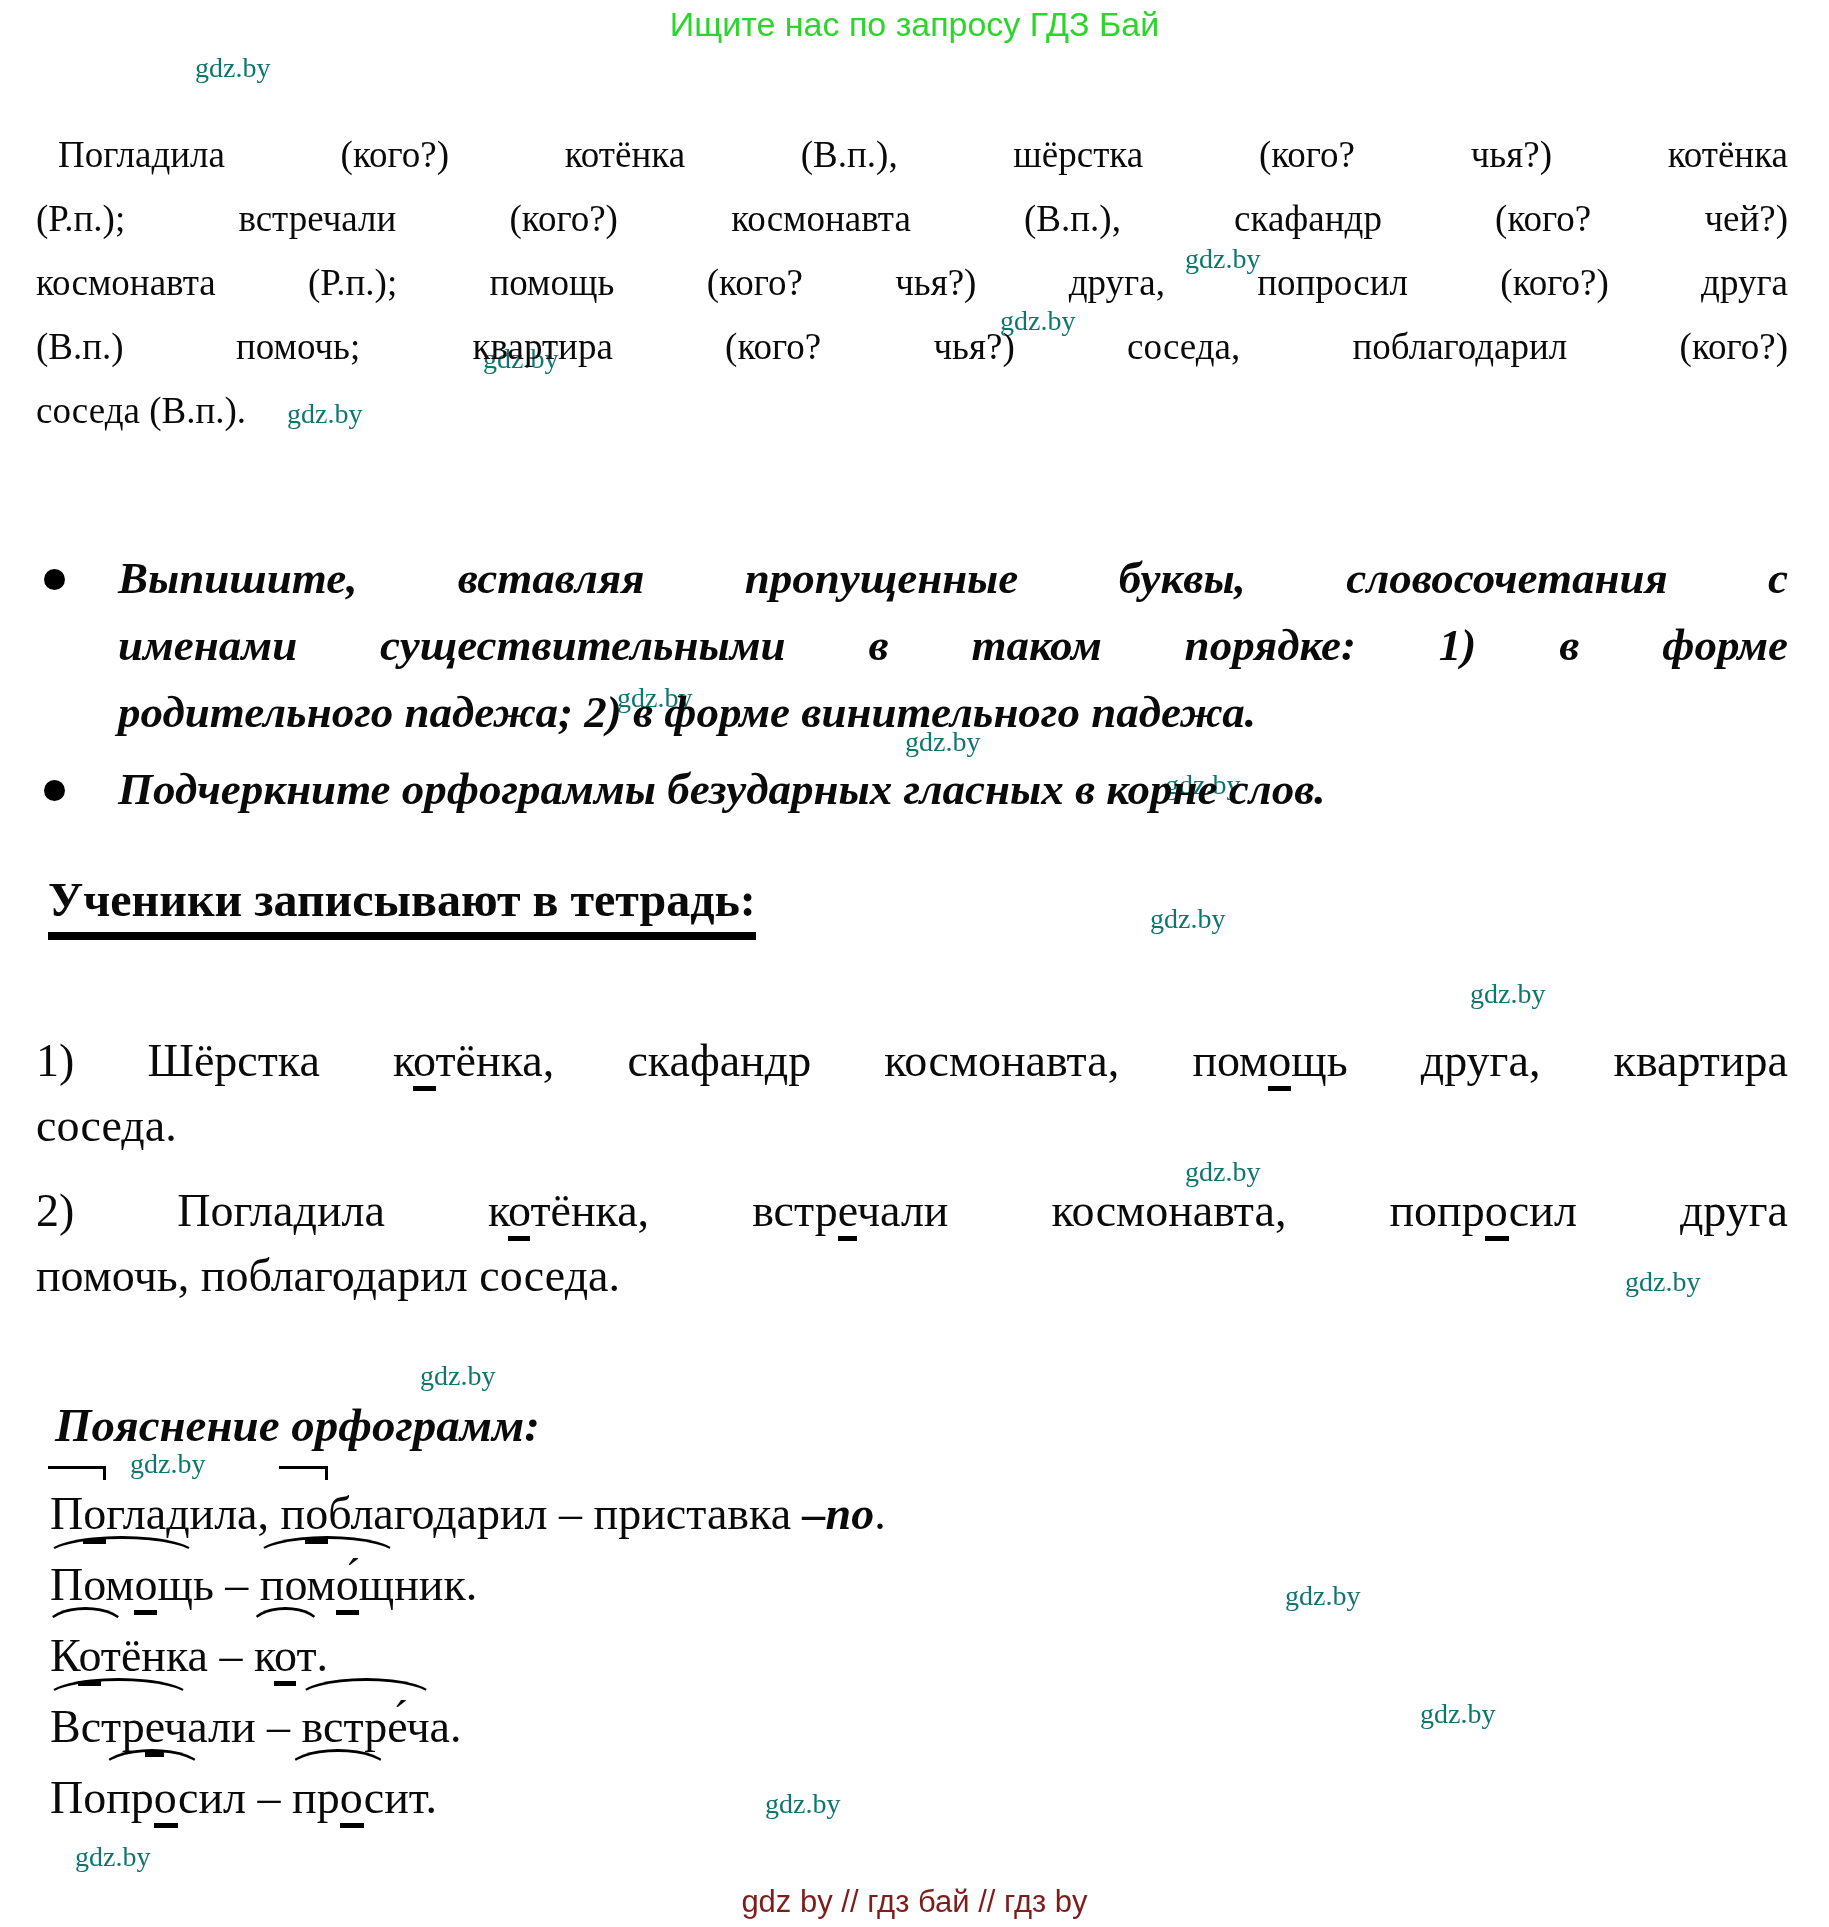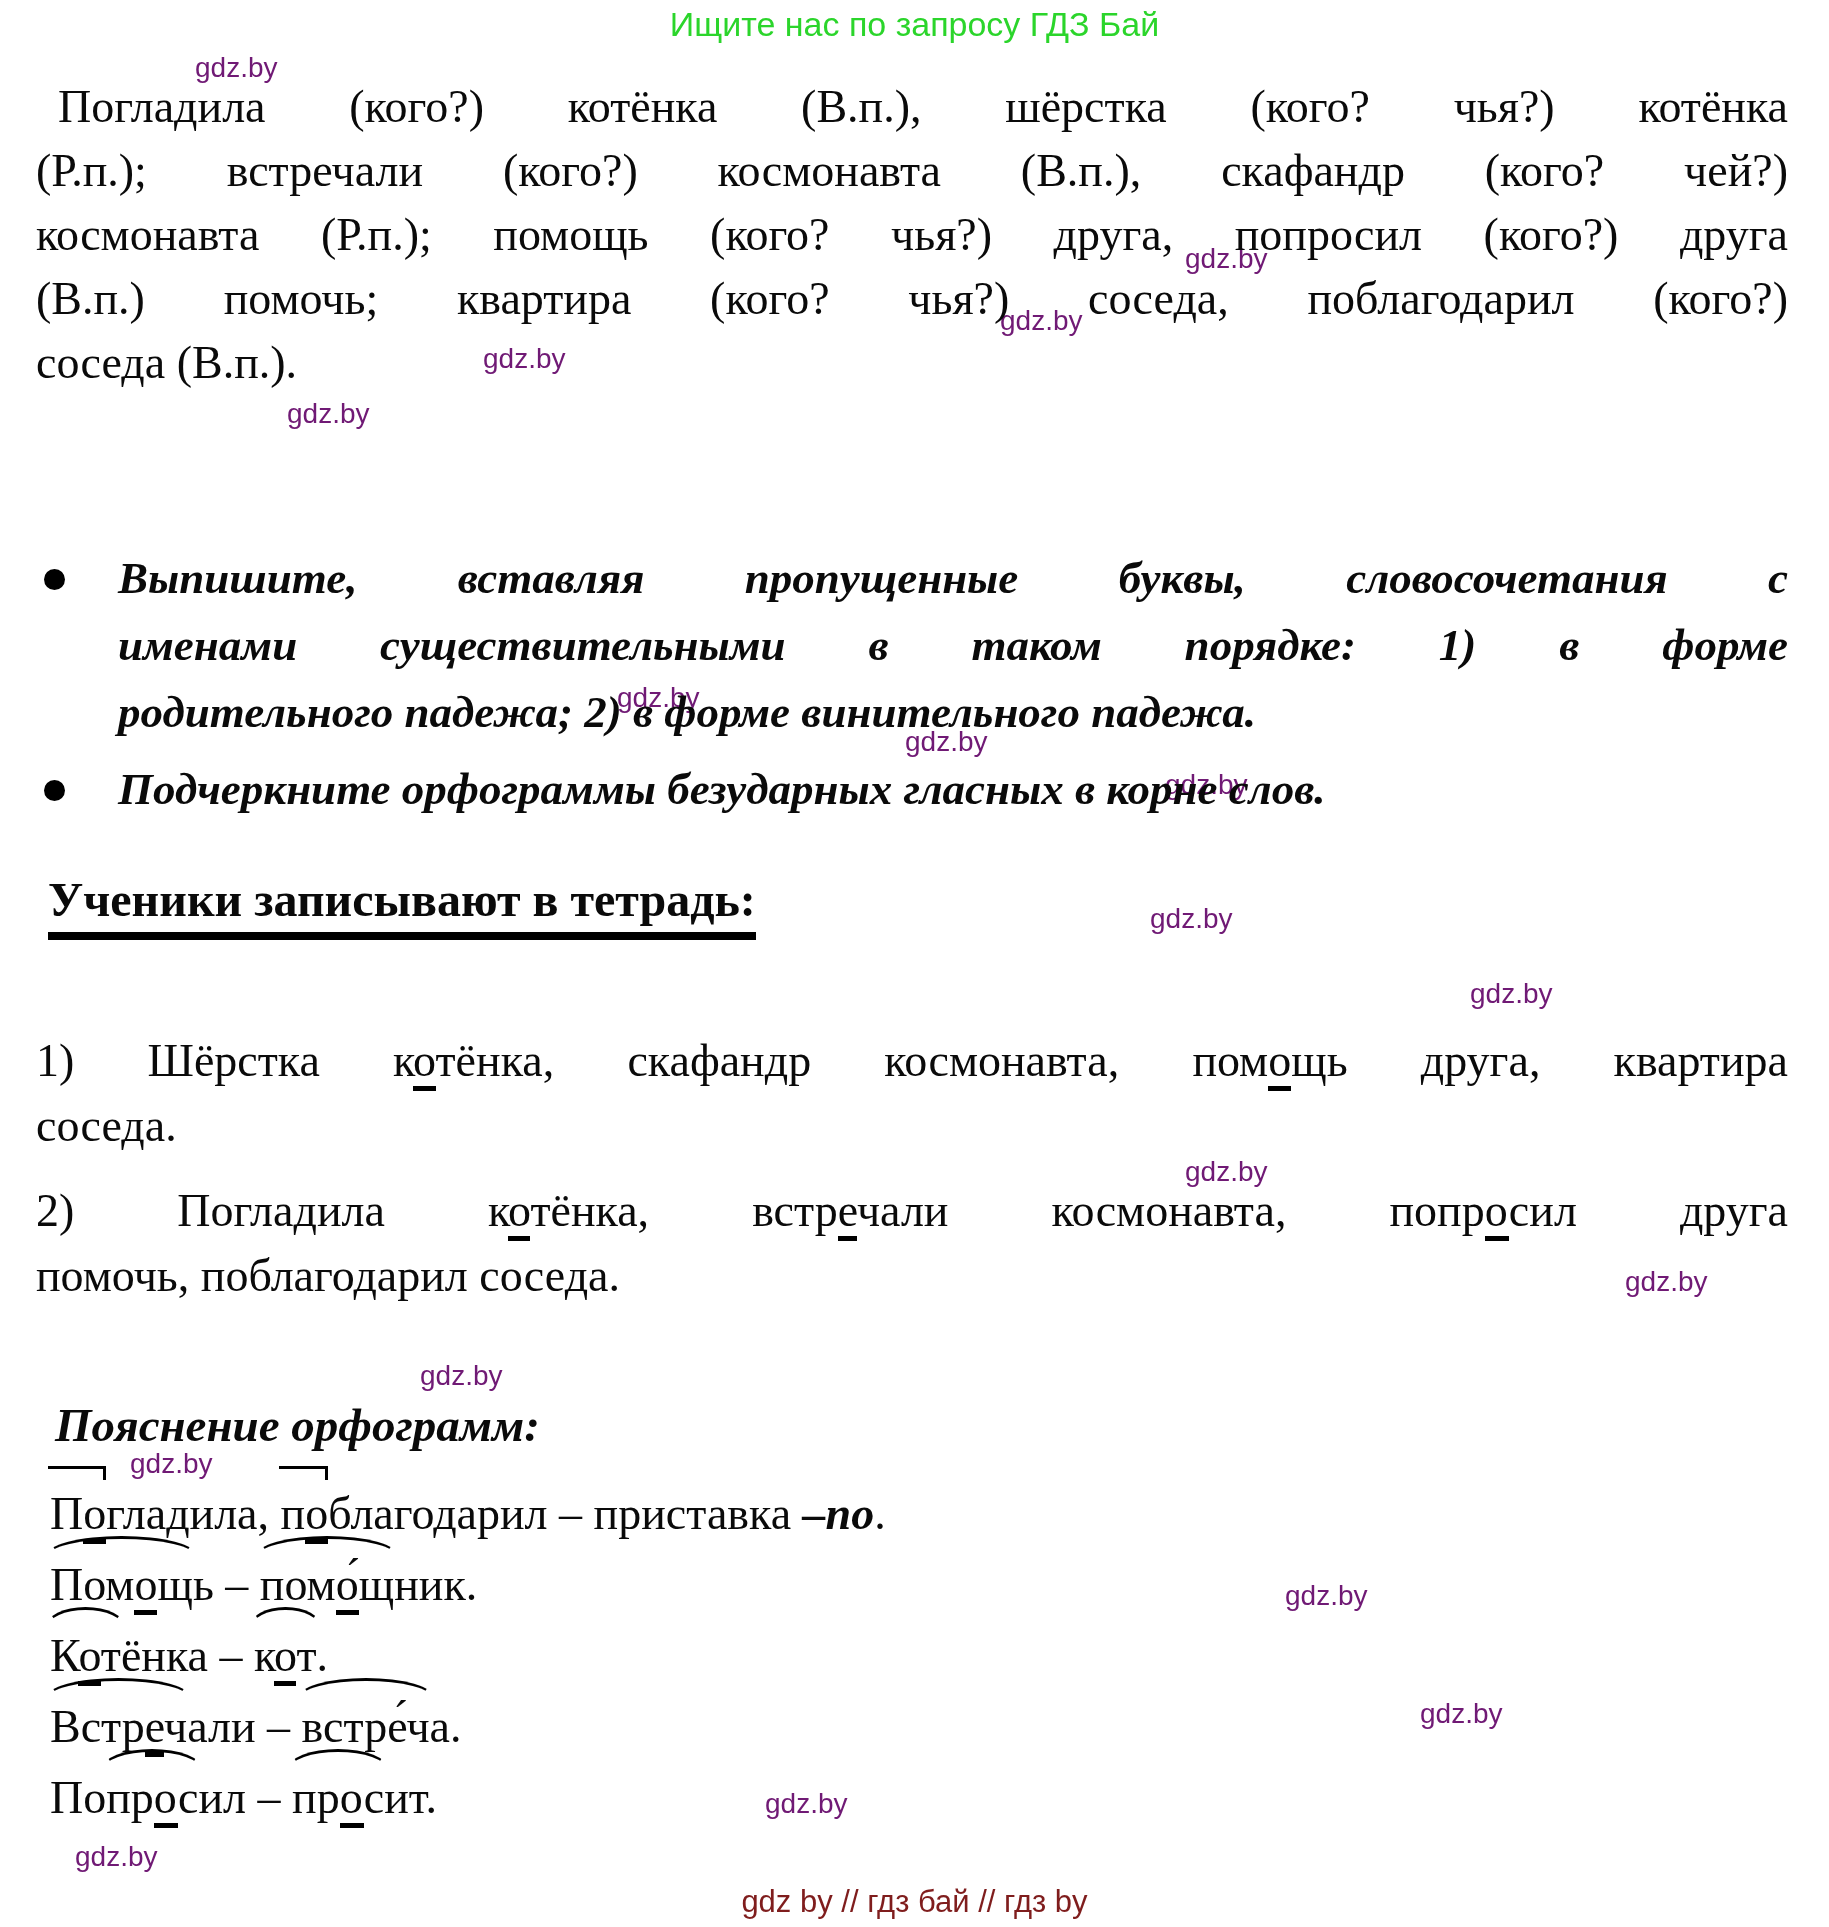--- a/index.html
+++ b/index.html
@@ -5,24 +5,24 @@
   html,body{margin:0;padding:0;}
   body{
     width:1829px;height:1927px;position:relative;background:#ffffff;
     font-family:"Liberation Serif", serif;color:#0a0a0a;overflow:hidden;
   }
   .promo{
     position:absolute;top:5px;left:0;width:100%;text-align:center;
     font-family:"Liberation Sans", sans-serif;font-size:34px;font-weight:500;
   }
   .wm{
-    position:absolute;font-family:Liberation Sans, sans-serif;
-    font-size:28px;color:#701a75;white-space:nowrap;
+    position:absolute;font-family:Liberation Serif, serif;
+    font-size:28px;color:#0f766e;white-space:nowrap;
   }
-  .para{position:absolute;left:36px;width:1752px;font-size:46px;line-height:64px;}
+  .para{position:absolute;left:36px;width:1752px;font-size:37px;line-height:64px;margin-top:48px;}
   .para{top:75px;}
   .jl{text-align:justify;text-align-last:justify;}
   .ll{text-align:left;}
   .indent{text-indent:22px;}
   .bullets{position:absolute;left:36px;top:545px;width:1752px;
     font-size:45px;line-height:67px;font-weight:bold;font-style:italic;}
   .bullet-row{position:relative;padding-left:82px;}
   .bullet-row + .bullet-row{margin-top:10px;}
   .bullet-dot{position:absolute;left:8px;top:24px;width:21px;height:21px;
     background:#000;border-radius:50%;}

